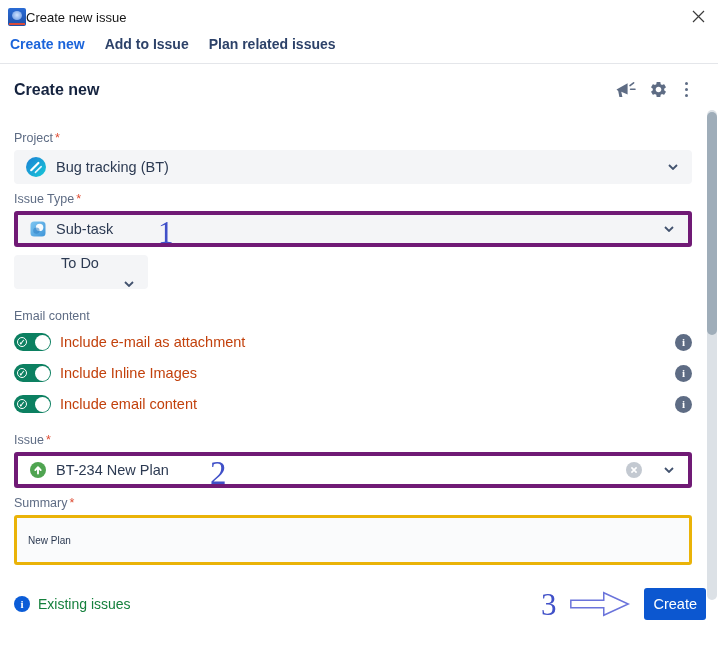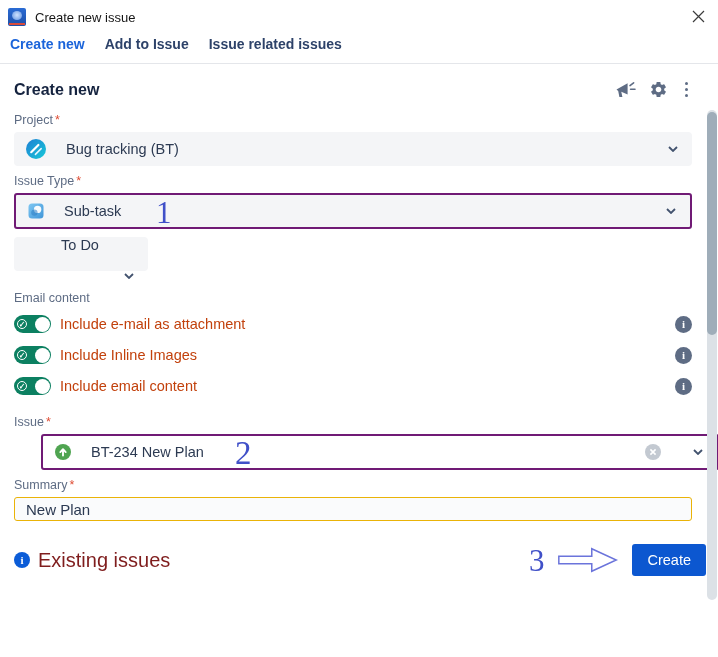--- a/index.html
+++ b/index.html
@@ -3,70 +3,70 @@
 <meta charset="utf-8">
 <style>
   * { margin:0; padding:0; box-sizing:border-box; }
   html,body { width:718px; height:657px; }
   body {
     font-family:"Liberation Sans", sans-serif;
     background:#ffffff; position:relative; overflow:hidden;
     color:#1c1c1c;
   }
   
-  .header { display:flex; align-items:center; gap:9px; padding:7px 12px 3px 8px; height:30px; }
+  .header { display:flex; align-items:center; padding:7px 12px 3px 8px; height:30px; }
   .app-icon { width:18px; height:18px; border-radius:2px; background:linear-gradient(180deg,#2a6bd4 0%,#1d4fa8 100%); position:relative; flex:none; }
   .app-icon::after { content:""; position:absolute; left:4px; top:3px; width:10px; height:9px; border-radius:50%; background:radial-gradient(circle at 50% 45%, #cfe2ff 0%, #7fa8e8 70%); }
   .app-icon::before { content:""; position:absolute; left:1px; right:1px; bottom:1px; height:2px; background:#d84a3a; }
   .win-title { font-size:13px; color:#161616; }
   .close-btn { position:absolute; top:8px; right:12px; width:16px; height:16px; cursor:pointer; display:flex; align-items:center; justify-content:center; background:none; border:none; }
   
   .tabbar { display:flex; gap:20px; padding:6px 0 11px 10px; border-bottom:1px solid #e4e6ea; }
   .tab { font-size:14px; font-weight:700; color:#2d4269; cursor:pointer; background:none; border:none; font-family:inherit; }
   .tab.active { color:#1b64da; }
   
   .content { padding:0 26px 0 14px; }
   .section-row { display:flex; justify-content:space-between; align-items:center; margin-top:16px; }
   .section-title { font-size:16px; font-weight:700; color:#15233f; }
   .toolbar { display:flex; align-items:center; gap:13px; }
   .icon-btn { background:none; border:none; padding:0; cursor:pointer; display:flex; align-items:center; justify-content:center; }
   .kebab { display:flex; flex-direction:column; gap:2.5px; padding:1px 4px; }
   .kebab span { width:3.5px; height:3.5px; border-radius:50%; background:#5e6c84; }
   
   .field { position:relative; }
-  .mt14 { margin-top:14px; } .mt18 { margin-top:8px; } .mt20 { margin-top:20px; }
+  .mt14 { margin-top:32px; } .mt18 { margin-top:8px; } .mt20 { margin-top:20px; }
   .flabel { font-size:12.5px; color:#5e6c84; margin-bottom:5px; }
   .asterisk { color:#de4b32; margin-left:2px; }
   .select {
-    position:relative; display:flex; align-items:center; gap:20px;
+    position:relative; display:flex; align-items:center; gap:10px;
     height:34px; background:#f4f5f7; border-radius:4px; padding:0 14px 0 12px;
     font-size:14.5px; color:#2c3a52; cursor:pointer; width:100%;
     border:none; font-family:inherit; text-align:left;
   }
-  .select.focused { border:2px solid #701a75; height:36px; border-radius:3px; }
-  .select.white { background:#ffffff;margin-left:27px; }
+  .select.focused { border:4px solid #701a75; height:36px; border-radius:3px; }
+  .select.white { background:#ffffff; }
   .select .chev { margin-left:auto; display:flex; align-items:center; }
   .select.status { width:134px;flex-direction:column; }
   .ico { flex:none; display:flex; align-items:center; }
   
   .toggle-row { display:flex; align-items:center; margin-top:12px; }
   .toggle { width:37px; height:18px; border-radius:10px; background:#0c8061; position:relative; display:flex; align-items:center; flex:none; border:none; cursor:pointer; }
   .tcheck { width:10px; height:10px; border:1.5px solid #fff; border-radius:50%; margin-left:3px; color:#fff; font-size:8px; line-height:10px; text-align:center; font-weight:700; }
   .knob { position:absolute; right:1px; top:1.5px; width:15px; height:15px; background:#fff; border-radius:50%; }
   .toggle-label { margin-left:9px; font-size:14.5px; color:#c2410c; }
   .info-dot { margin-left:auto; width:17px; height:17px; border-radius:50%; background:#5e6c84; color:#fff; font-size:11px; font-weight:700; font-family:"Liberation Serif", serif; display:flex; align-items:center; justify-content:center; border:none; cursor:pointer; flex:none; }
   
-  .text-input { width:100%; height:24px; border:1px solid #eab308; border-radius:3px; background:#fafbfc; padding:0 11px; font-size:15px; color:#2c3a52; font-family:inherit; }
+  .text-input { width:100%; height:50px; border:3px solid #eab308; border-radius:3px; background:#fafbfc; padding:0 11px; font-size:10px; color:#2c3a52; font-family:inherit; }
   
   .footer { display:flex; align-items:center; margin-top:23px; padding:0 12px 0 14px; }
   .link-row { display:flex; align-items:center; gap:8px; cursor:pointer; background:none; border:none; font-family:inherit; }
   .info-dot.blue { margin-left:0; background:#0b5cd7; width:16px; height:16px; }
-  .link-text { font-size:20px; color:#7f1d1d; }
+  .link-text { font-size:14px; color:#15803d; }
   .footer-right { margin-left:auto; display:flex; align-items:center; gap:13px; }
-  .create-btn { background:#0c57d0; color:#fff; border:none; border-radius:3px; font-size:14.5px; padding:8px 15px; cursor:pointer; font-family:inherit; }
+  .create-btn { background:#0c57d0; color:#fff; border:none; border-radius:3px; font-size:14.5px; padding:8px 9px; cursor:pointer; font-family:inherit; }
   
   .annot { font-family:"Liberation Serif", serif; font-weight:400; color:#4050c8; font-size:31px; line-height:1; pointer-events:none; }
   .annot.in-field { position:absolute; }
   .annot-1 { left:140px; top:2px; }
   .annot-2 { left:192px; top:1px; font-size:33px; }
   
   .scroll-track { position:absolute; right:1px; top:110px; width:10px; height:490px; background:#dce1e6; border-radius:5px; cursor:pointer; }
   .scroll-thumb { position:absolute; top:2px; left:0; width:10px; height:223px; background:#9fadb9; border-radius:5px; cursor:grab; }
   .clear-ico { display:flex; align-items:center; margin-left:auto; }
   .select .chev.after-clear { margin-left:12px; }
@@ -80,21 +80,21 @@
 </div>
 <button class="close-btn">
   <svg width="13" height="13" viewBox="0 0 13 13">
     <path d="M1 1 L12 12 M12 1 L1 12" stroke="#3c3c3c" stroke-width="1.2" fill="none"></path>
   </svg>
 </button>
 
 <div class="tabbar">
   <button class="tab active">Create new</button>
   <button class="tab">Add to Issue</button>
-  <button class="tab">Issue related issues</button>
+  <button class="tab">Plan related issues</button>
 </div>
 
 <div class="content">
 
   <div class="section-row">
     <div class="section-title">Create new</div>
     <div class="toolbar">
       <button class="icon-btn">
         <svg width="21" height="18" viewBox="0 0 21 18">
           <path d="M1.5 8.4 L12.6 2.2 L12.6 13.4 L6.3 10.8 L7.4 16 L4.4 16 L3.2 10 Z" fill="#5e6c84"></path>

